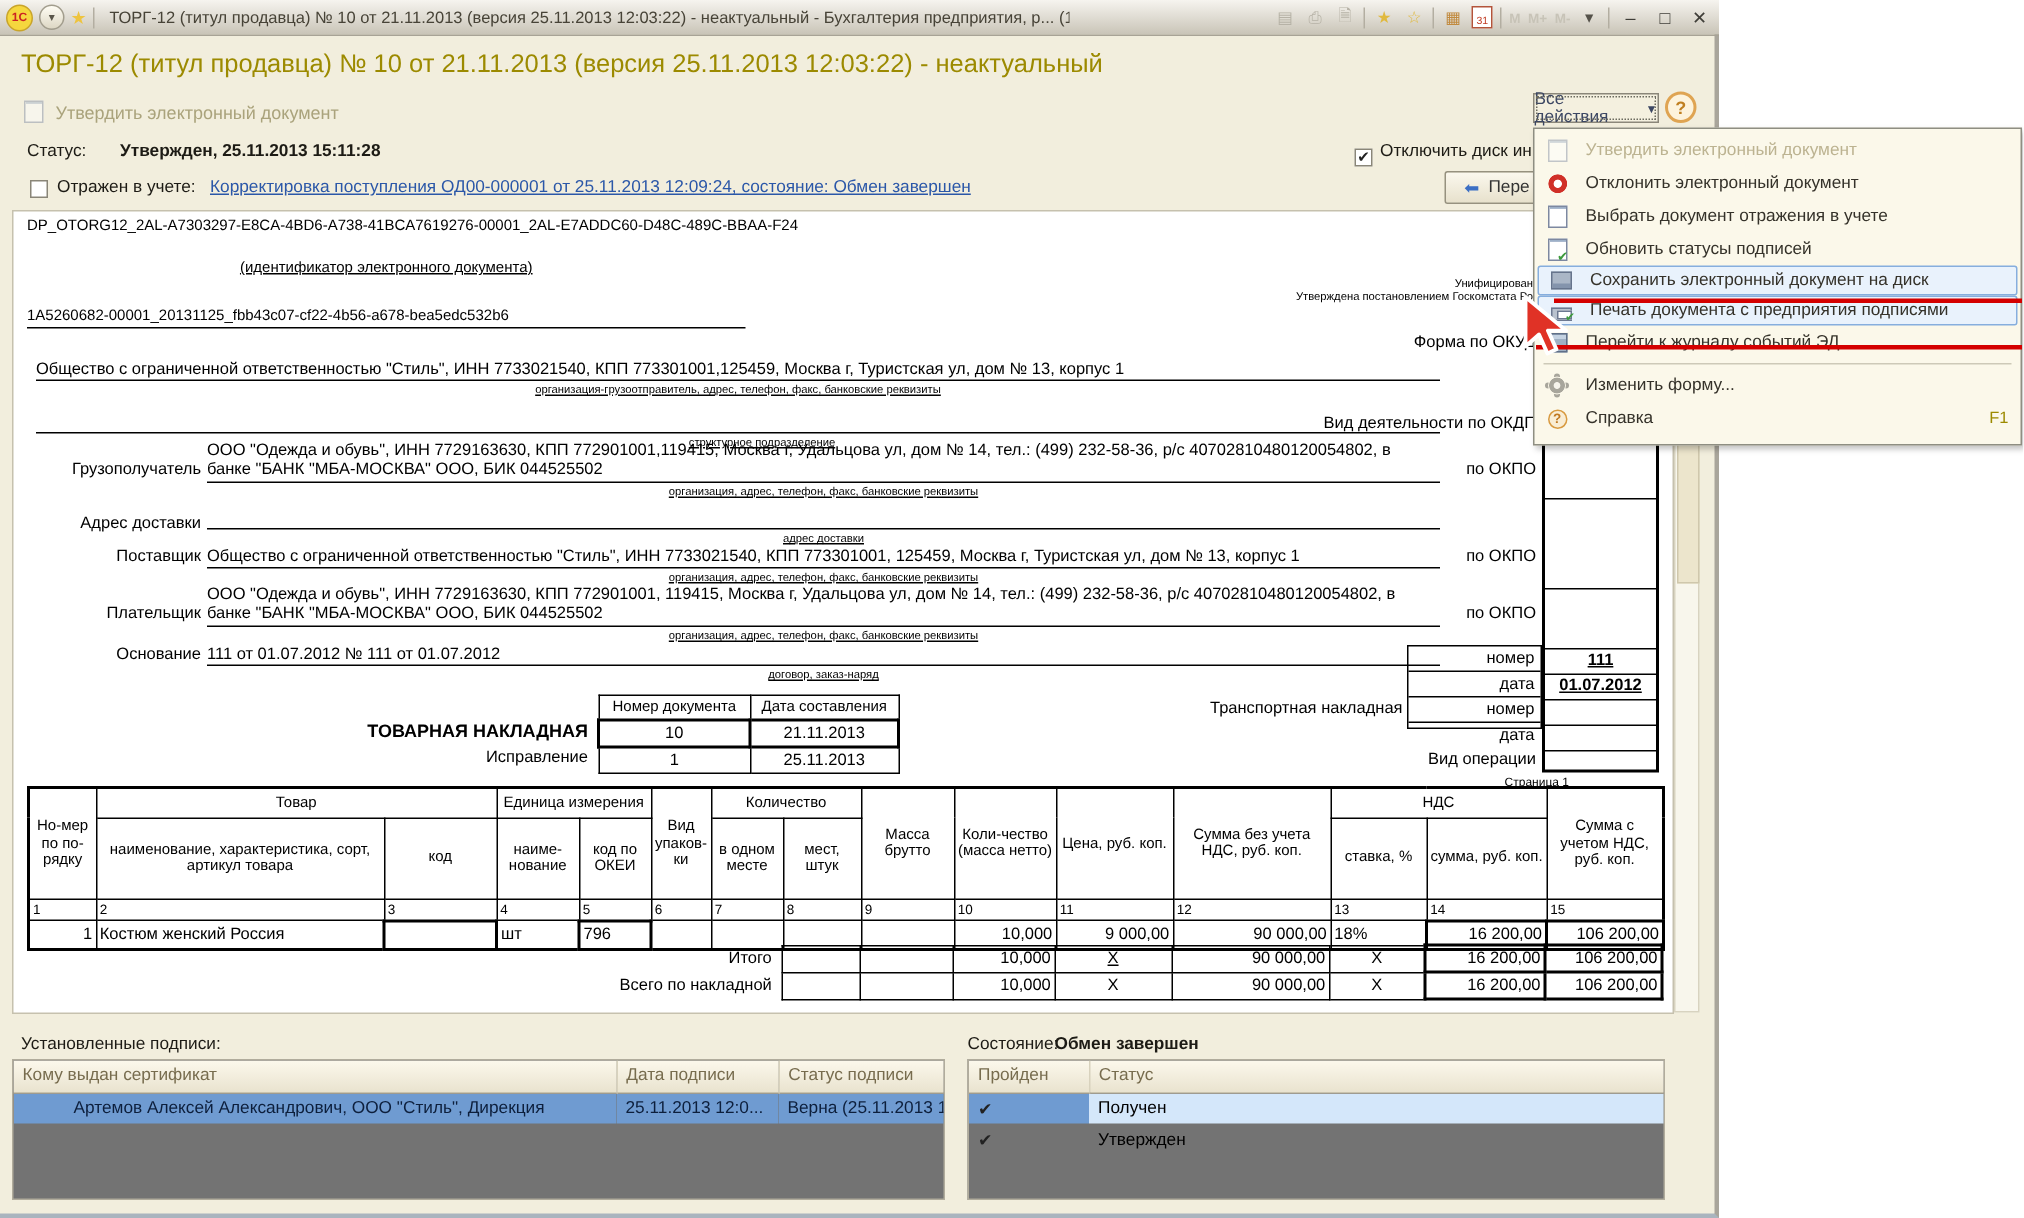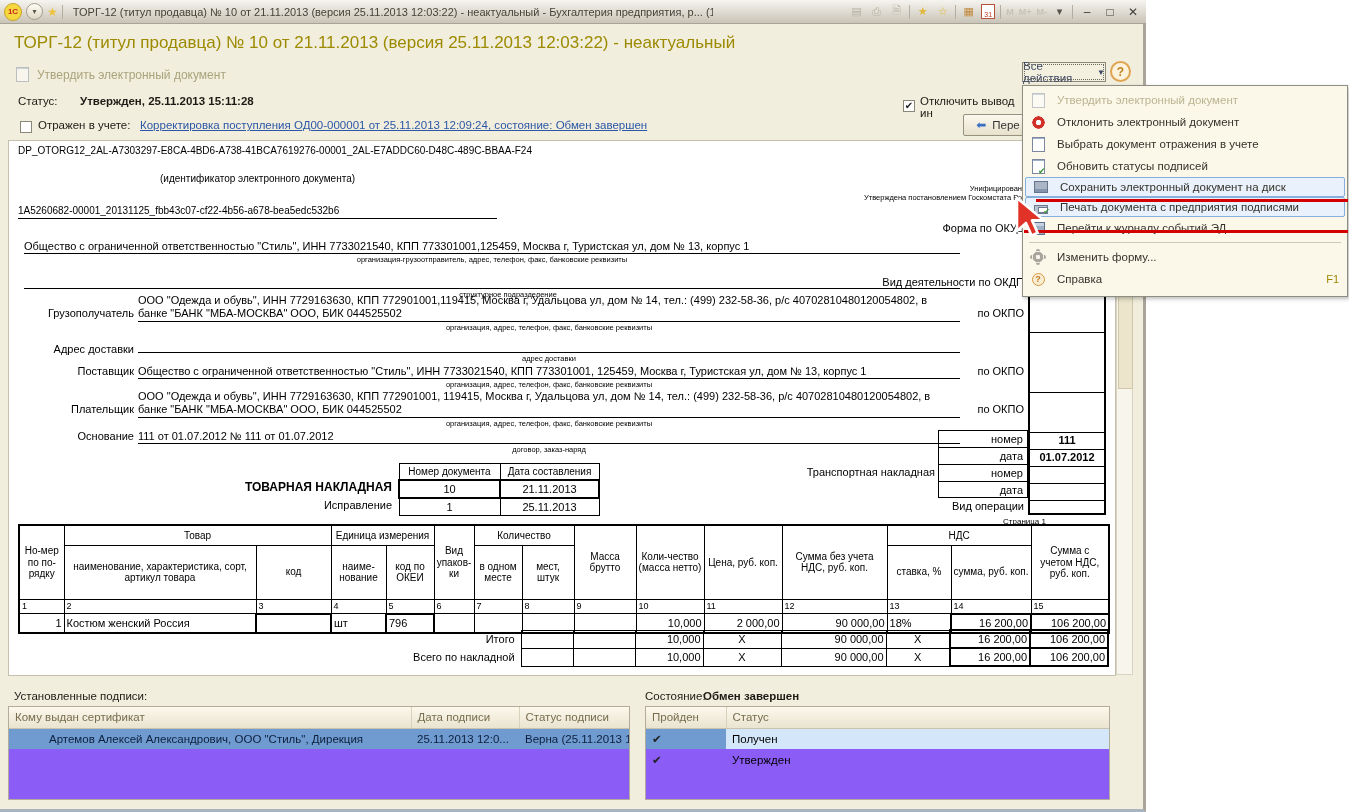--- a/index.html
+++ b/index.html
@@ -45,25 +45,25 @@
        border:1px solid #96917f;border-radius:2px;font-size:11.5px;color:#333;display:flex;align-items:center;
        justify-content:center;gap:6px;box-sizing:border-box;}
   .arrow-left{color:#3c6fc4;font-size:12px;}
   
   .formbg{position:absolute;left:8px;top:140px;width:1108px;height:536px;background:#fff;
        border:1px solid #c6c1ae;box-sizing:border-box;}
   .f{position:absolute;font-size:11px;color:#000;white-space:nowrap;}
   .fcap{position:absolute;font-size:7.5px;color:#000;white-space:nowrap;}
   .uline{border-bottom:1px solid #000;}
   .r{text-align:right;}
-  .c{text-align:center;}
+  .c{text-align:center;text-decoration:underline;}
   
   .bigbox{position:absolute;left:1028px;top:215px;width:78px;height:300px;border:2px solid #000;box-sizing:border-box;}
   .hline{position:absolute;left:0;width:100%;height:1px;background:#000;}
-  .lblbox{position:absolute;left:938px;top:430px;width:90px;height:68px;border:1px solid #000;box-sizing:border-box;}
+  .lblbox{position:absolute;left:938px;top:430px;width:90px;height:56px;border:1px solid #000;box-sizing:border-box;}
   
   .dtbl{position:absolute;left:398px;top:463px;border-collapse:collapse;table-layout:fixed;}
   .dtbl td{border:1px solid #000;font-size:10px;text-align:center;padding:0;height:15px;overflow:hidden;}
   .dtbl td.v{font-size:11px;height:16px;}
   .dtbl tr.thick td{border:2px solid #000;}
   
   .itbl,.ttbl{border-collapse:collapse;table-layout:fixed;width:1090px;position:absolute;left:18px;}
   .itbl{top:524px;border:2px solid #000;}
   .ttbl{top:629px;}
   .itbl td,.itbl th{border:1px solid #000;font-weight:normal;font-size:10px;
@@ -72,21 +72,21 @@
   .itbl tr.data td{font-size:11px;height:17px;white-space:nowrap;}
   .ttbl td{border:1px solid #000;font-size:11px;height:16px;padding:0 2px;white-space:nowrap;overflow:hidden;}
   .ttbl td.nob{border:none;text-align:right;padding-right:6px;}
   .b2{border:2px solid #000 !important;}
   .num{text-align:right !important;}
   .left{text-align:left !important;}
   
   .sbar{position:absolute;left:1116px;top:141px;width:17px;height:534px;background:#f8f6ec;border:1px solid #d8d3c0;box-sizing:border-box;}
   .sthumb{position:absolute;left:1px;top:0;width:13px;height:245px;background:#ece5cc;border:1px solid #cfc7ac;}
   
-  .panel{position:absolute;background:#8b5cf6;border:1px solid #b1ac9c;box-sizing:border-box;overflow:hidden;}
+  .panel{position:absolute;background:#737373;border:1px solid #b1ac9c;box-sizing:border-box;overflow:hidden;}
   .btable{border-collapse:collapse;table-layout:fixed;width:100%;}
   .btable th{background:linear-gradient(#fcf8ec,#e9e3cf);color:#776c4e;font-weight:normal;font-size:11.5px;
        text-align:left;padding:3px 6px;border-right:1px solid #d8d2bd;border-bottom:1px solid #c9c3ad;height:21px;box-sizing:border-box;}
   .btable td{font-size:11.5px;padding:3px 6px;height:21px;box-sizing:border-box;white-space:nowrap;overflow:hidden;}
   .selrow td{background:#6f9bd1;color:#0d1f3c;}
   .lightrow{background:#d4e7fa;}
   .chk{font-size:11px;color:#222;}
   
   .menu{position:absolute;left:1022px;top:85px;width:326px;height:212px;background:#fbf8ea;
        border:1px solid #8e8e82;box-shadow:2px 2px 4px rgba(0,0,0,.25);box-sizing:border-box;padding:3px 0;z-index:50;}
@@ -162,21 +162,21 @@
     <div class="allact">
       <span>Все действия</span>
       <span style="font-size:8px;">▼</span>
     </div>
     <div class="helpbtn">?</div>
 
     <div class="abs lbl11" style="left:18px;top:95px;">Статус:</div>
     <div class="abs lbl11 bold" style="left:80px;top:95px;">Утвержден, 25.11.2013 15:11:28</div>
 
     <div class="abs" style="left:903px;top:95px;"><span class="cbx">✔</span></div>
-    <div class="abs lbl11" style="left:920px;top:95px;width:104px;overflow:hidden;">Отключить вывод ин</div>
+    <div class="abs lbl11" style="left:920px;top:95px;width:104px;overflow:hidden;">Отключить диск ин</div>
 
     <div class="abs" style="left:20px;top:119px;"><span class="cbx"></span></div>
     <div class="abs lbl11" style="left:38px;top:119px;">Отражен в учете:</div>
     <div class="abs link" style="left:140px;top:119px;">Корректировка поступления ОД00-000001 от 25.11.2013 12:09:24, состояние: Обмен завершен</div>
 
     <div class="navbtn">
       <span class="arrow-left">⬅</span>
       <span>Пере</span>
     </div>
 
@@ -335,21 +335,21 @@
         <td class="num">1</td>
         <td class="left">Костюм женский Россия</td>
         <td class="b2"></td>
         <td>шт</td>
         <td class="b2">796</td>
         <td></td>
         <td></td>
         <td></td>
         <td></td>
         <td class="num">10,000</td>
-        <td class="num">2 000,00</td>
+        <td class="num">9 000,00</td>
         <td class="num">90 000,00</td>
         <td>18%</td>
         <td class="num b2">16 200,00</td>
         <td class="num b2">106 200,00</td>
       </tr>
     </tbody>
       </table>
 
     <table class="ttbl">
       <colgroup>

